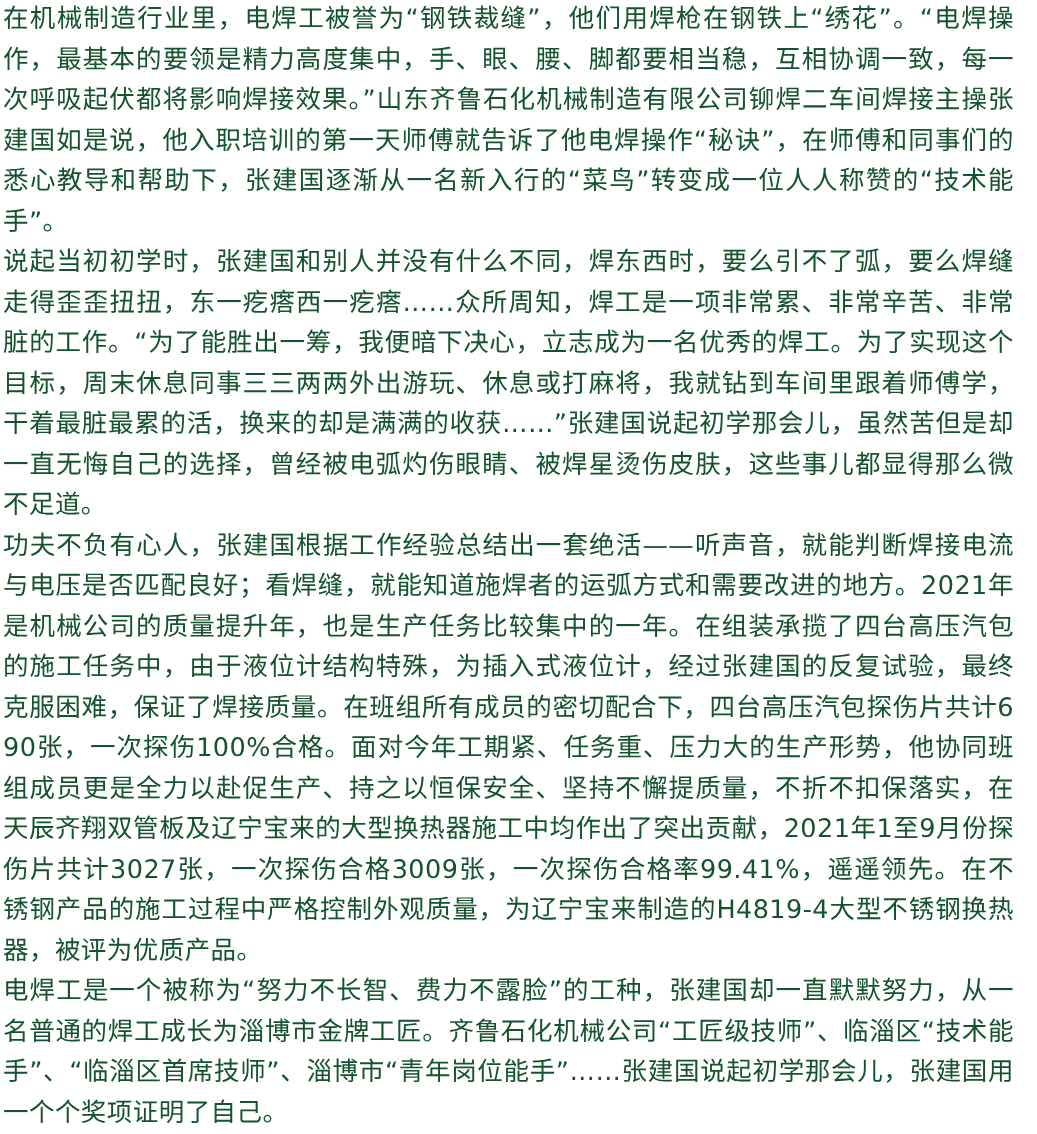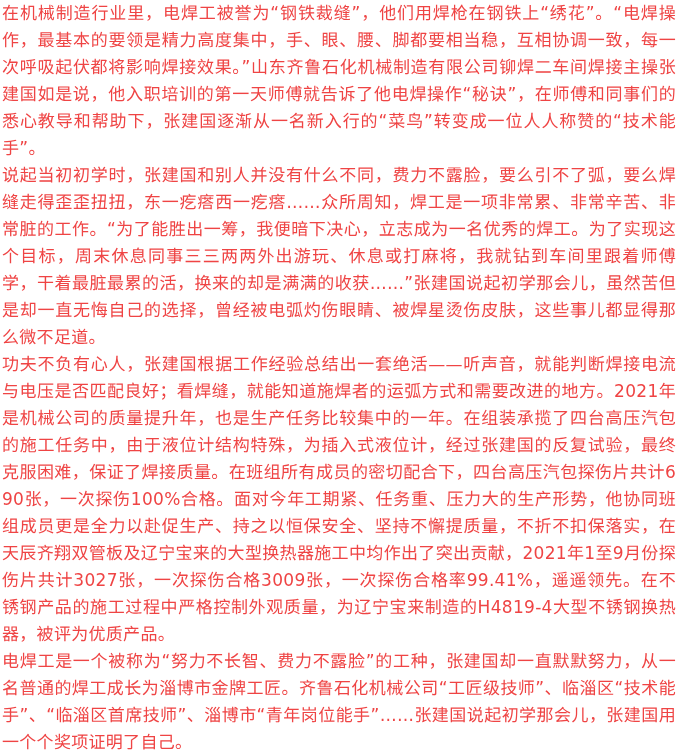--- a/index.html
+++ b/index.html
@@ -10,34 +10,34 @@
   body {
     width: 691px;
     height: 756px;
     overflow: hidden;
     font-family: "DejaVu Sans", "Liberation Sans", sans-serif;
   }
   .article-body {
     box-sizing: border-box;
     width: 680px;
     padding: 0 4px 0 2px;
-    color: #ef4444;
+    color: #14532d;
     font-size: 17px;
     line-height: 27px;
     text-align: justify;
     letter-spacing: 0.3px;
     word-break: break-all;
   }
   .article-body p {
     margin: 0;
     padding: 0;
     text-align: justify;
   }
 </style>
 </head>
 <body>
 
 <main class="article-body">
   <p>在机械制造行业里，电焊工被誉为“钢铁裁缝”，他们用焊枪在钢铁上“绣花”。“电焊操作，最基本的要领是精力高度集中，手、眼、腰、脚都要相当稳，互相协调一致，每一次呼吸起伏都将影响焊接效果。”山东齐鲁石化机械制造有限公司铆焊二车间焊接主操张建国如是说，他入职培训的第一天师傅就告诉了他电焊操作“秘诀”，在师傅和同事们的悉心教导和帮助下，张建国逐渐从一名新入行的“菜鸟”转变成一位人人称赞的“技术能手”。</p>
-  <p>说起当初初学时，张建国和别人并没有什么不同，费力不露脸，要么引不了弧，要么焊缝走得歪歪扭扭，东一疙瘩西一疙瘩……众所周知，焊工是一项非常累、非常辛苦、非常脏的工作。“为了能胜出一筹，我便暗下决心，立志成为一名优秀的焊工。为了实现这个目标，周末休息同事三三两两外出游玩、休息或打麻将，我就钻到车间里跟着师傅学，干着最脏最累的活，换来的却是满满的收获……”张建国说起初学那会儿，虽然苦但是却一直无悔自己的选择，曾经被电弧灼伤眼睛、被焊星烫伤皮肤，这些事儿都显得那么微不足道。</p>
+  <p>说起当初初学时，张建国和别人并没有什么不同，焊东西时，要么引不了弧，要么焊缝走得歪歪扭扭，东一疙瘩西一疙瘩……众所周知，焊工是一项非常累、非常辛苦、非常脏的工作。“为了能胜出一筹，我便暗下决心，立志成为一名优秀的焊工。为了实现这个目标，周末休息同事三三两两外出游玩、休息或打麻将，我就钻到车间里跟着师傅学，干着最脏最累的活，换来的却是满满的收获……”张建国说起初学那会儿，虽然苦但是却一直无悔自己的选择，曾经被电弧灼伤眼睛、被焊星烫伤皮肤，这些事儿都显得那么微不足道。</p>
   <p>功夫不负有心人，张建国根据工作经验总结出一套绝活——听声音，就能判断焊接电流与电压是否匹配良好；看焊缝，就能知道施焊者的运弧方式和需要改进的地方。2021年是机械公司的质量提升年，也是生产任务比较集中的一年。在组装承揽了四台高压汽包的施工任务中，由于液位计结构特殊，为插入式液位计，经过张建国的反复试验，最终克服困难，保证了焊接质量。在班组所有成员的密切配合下，四台高压汽包探伤片共计690张，一次探伤100%合格。面对今年工期紧、任务重、压力大的生产形势，他协同班组成员更是全力以赴促生产、持之以恒保安全、坚持不懈提质量，不折不扣保落实，在天辰齐翔双管板及辽宁宝来的大型换热器施工中均作出了突出贡献，2021年1至9月份探伤片共计3027张，一次探伤合格3009张，一次探伤合格率99.41%，遥遥领先。在不锈钢产品的施工过程中严格控制外观质量，为辽宁宝来制造的H4819-4大型不锈钢换热器，被评为优质产品。</p>
   <p>电焊工是一个被称为“努力不长智、费力不露脸”的工种，张建国却一直默默努力，从一名普通的焊工成长为淄博市金牌工匠。齐鲁石化机械公司“工匠级技师”、临淄区“技术能手”、“临淄区首席技师”、淄博市“青年岗位能手”……张建国说起初学那会儿，张建国用一个个奖项证明了自己。</p>
 </main>
 
 </body></html>

